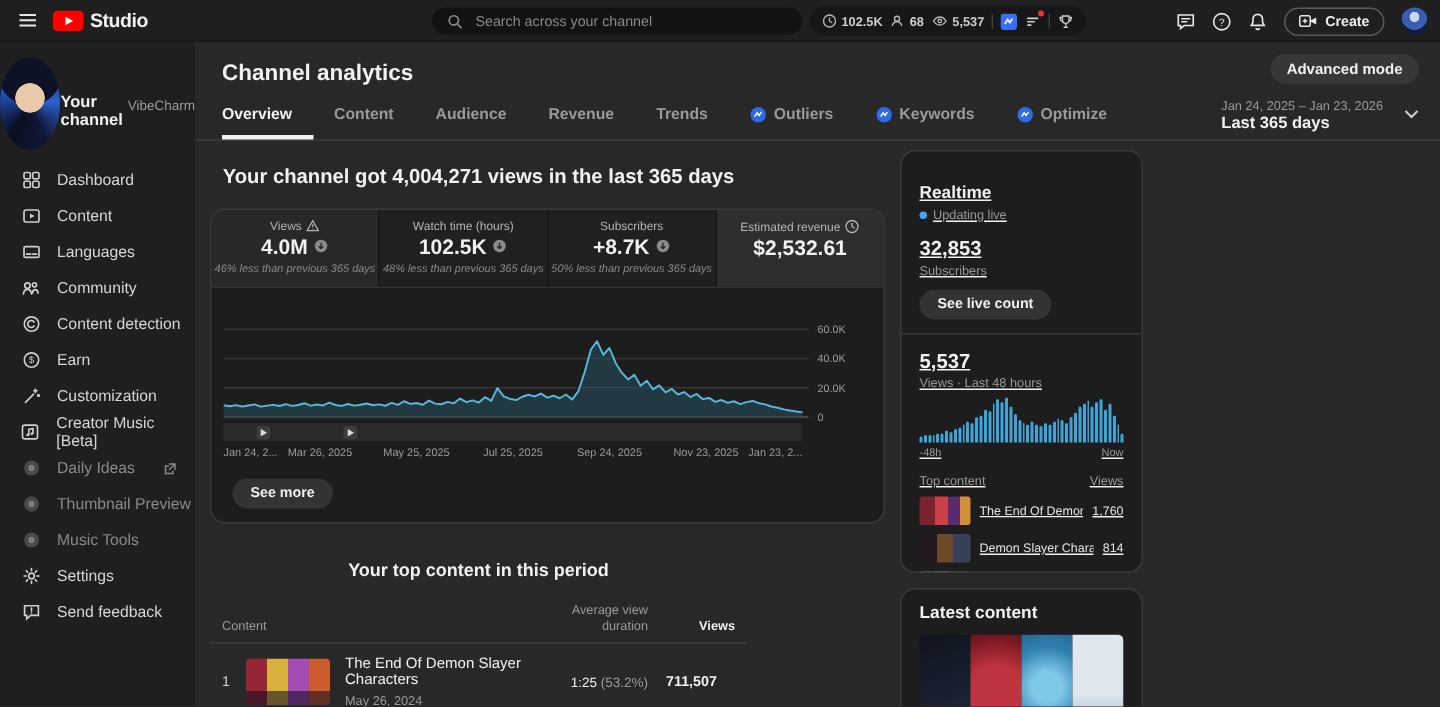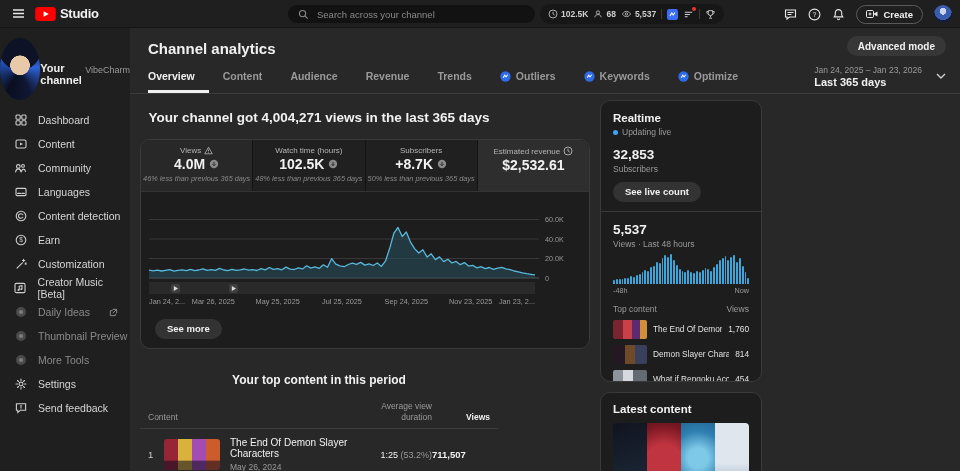--- a/index.html
+++ b/index.html
@@ -102,25 +102,25 @@
   .tt-rank{width:16px;font-size:9.5px;color:#cfcfcf;}
   .tt-thumb{width:56px;height:31px;border-radius:3px;margin-right:10px;
     background:
       linear-gradient(0deg,rgba(10,10,30,.55) 0 30%,rgba(0,0,0,0) 31%),
       linear-gradient(90deg,#962636 0 25%,#d8b23c 25% 50%,#a44cb4 50% 75%,#cc5c2c 75%);}
   .tt-info{flex:1;}
   .tt-name{font-size:10px;color:#f1f1f1;}
   .tt-date{font-size:8.5px;color:#9a9a9a;margin-top:3px;}
   .tt-avd{width:80px;text-align:right;font-size:9px;}
   .tt-avd .pct{color:#9a9a9a;}
-  .tt-views{width:58px;text-align:left;font-size:9.5px;font-weight:bold;}
+  .tt-views{width:58px;text-align:center;font-size:9.5px;font-weight:bold;}
 
   
   .right-col{position:absolute;left:470px;top:6px;width:162px;}
-  .rt-card{padding:11px 12px;height:282px;overflow:hidden;}
+  .rt-card{padding:22px 12px;height:282px;overflow:hidden;text-decoration:underline;}
   .rt-title{font-size:11.5px;font-weight:bold;}
   .rt-live{display:flex;align-items:center;gap:4px;font-size:8.5px;color:#9a9a9a;margin-top:3px;}
   .live-dot{width:5px;height:5px;border-radius:50%;background:#3ea6ff;}
   .rt-num{font-size:13.5px;font-weight:bold;margin-top:10px;}
   .rt-sub{font-size:8.5px;color:#9a9a9a;margin-top:2px;}
   .rt-pill{margin-top:7px;}
   .rt-div{border-top:1px solid #3a3a3a;margin:9px -12px 0 -12px;}
   .rt-bars{display:flex;align-items:flex-end;gap:1px;height:30px;margin-top:5px;}
   .rt-bars div{flex:1;background:#3da5d9;border-radius:1px 1px 0 0;}
   .rt-axis{display:flex;justify-content:space-between;font-size:7.3px;color:#9a9a9a;margin-top:2px;}
@@ -283,40 +283,40 @@
           <span class="side-icon">
             <svg width="12" height="12" viewBox="0 0 12 12">
               <rect x="1" y="2" width="10" height="8" rx="1.4" fill="none" stroke="#cfcfcf" stroke-width="1.1" stroke-linecap="round"></rect>
               <path d="M5 4.4l3 1.6-3 1.6z" fill="#cfcfcf"></path>
             </svg>
           </span>
     <span class="side-label">Content</span>
         </div>
         <div class="side-item">
           <span class="side-icon">
+            <svg width="12" height="12" viewBox="0 0 12 12">
+              <g fill="none" stroke="#cfcfcf" stroke-width="1.1" stroke-linecap="round">
+                <rect x="1" y="2.4" width="10" height="7.2" rx="1"></rect>
+                <path d="M2.6 7.4h3M6.8 7.4h2.6"></path>
+              </g>
+            </svg>
+          </span>
+    <span class="side-label">Languages</span>
+        </div>
+        <div class="side-item">
+          <span class="side-icon">
             <svg width="13" height="12" viewBox="0 0 13 12">
               <g fill="none" stroke="#cfcfcf" stroke-width="1.1" stroke-linecap="round">
                 <circle cx="4.3" cy="4.4" r="1.8"></circle>
                 <circle cx="9" cy="3.9" r="1.4"></circle>
                 <path d="M1.6 10c.3-2.1 1.5-3.1 2.7-3.1S6.7 7.9 7 10M7.6 9.4c.2-1.5 1-2.3 1.9-2.3s1.7.8 1.9 2.3"></path>
               </g>
             </svg>
           </span>
     <span class="side-label">Community</span>
-        </div>
-        <div class="side-item">
-          <span class="side-icon">
-            <svg width="12" height="12" viewBox="0 0 12 12">
-              <g fill="none" stroke="#cfcfcf" stroke-width="1.1" stroke-linecap="round">
-                <rect x="1" y="2.4" width="10" height="7.2" rx="1"></rect>
-                <path d="M2.6 7.4h3M6.8 7.4h2.6"></path>
-              </g>
-            </svg>
-          </span>
-    <span class="side-label">Languages</span>
         </div>
         <div class="side-item">
           <span class="side-icon">
             <svg width="12" height="12" viewBox="0 0 12 12">
               <g fill="none" stroke="#cfcfcf" stroke-width="1.1" stroke-linecap="round">
                 <circle cx="6" cy="6" r="4.8"></circle>
                 <path d="M7.7 4.7a2.3 2.3 0 1 0 0 2.6"></path>
               </g>
             </svg>
           </span>
@@ -381,21 +381,21 @@
           </span>
     <span class="side-label">Thumbnail Preview</span>
         </div>
         <div class="side-item dim">
           <span class="side-icon">
             <svg width="12" height="12" viewBox="0 0 12 12">
               <circle cx="6" cy="6" r="5" fill="#4a4a4a"></circle>
               <circle cx="6" cy="6" r="2.1" fill="#7d7d7d"></circle>
             </svg>
           </span>
-    <span class="side-label">More Tools</span>
+    <span class="side-label">Music Tools</span>
         </div>
         <div class="side-item">
           <span class="side-icon">
             <svg width="12" height="12" viewBox="0 0 12 12">
               <g fill="none" stroke="#cfcfcf" stroke-width="1.1" stroke-linecap="round">
                 <circle cx="6" cy="6" r="1.9"></circle>
                 <path d="M6 1v1.5M6 9.5V11M1 6h1.5M9.5 6H11M2.5 2.5l1 1M8.5 8.5l1 1M9.5 2.5l-1 1M3.5 8.5l-1 1"></path>
               </g>
             </svg>
           </span>

